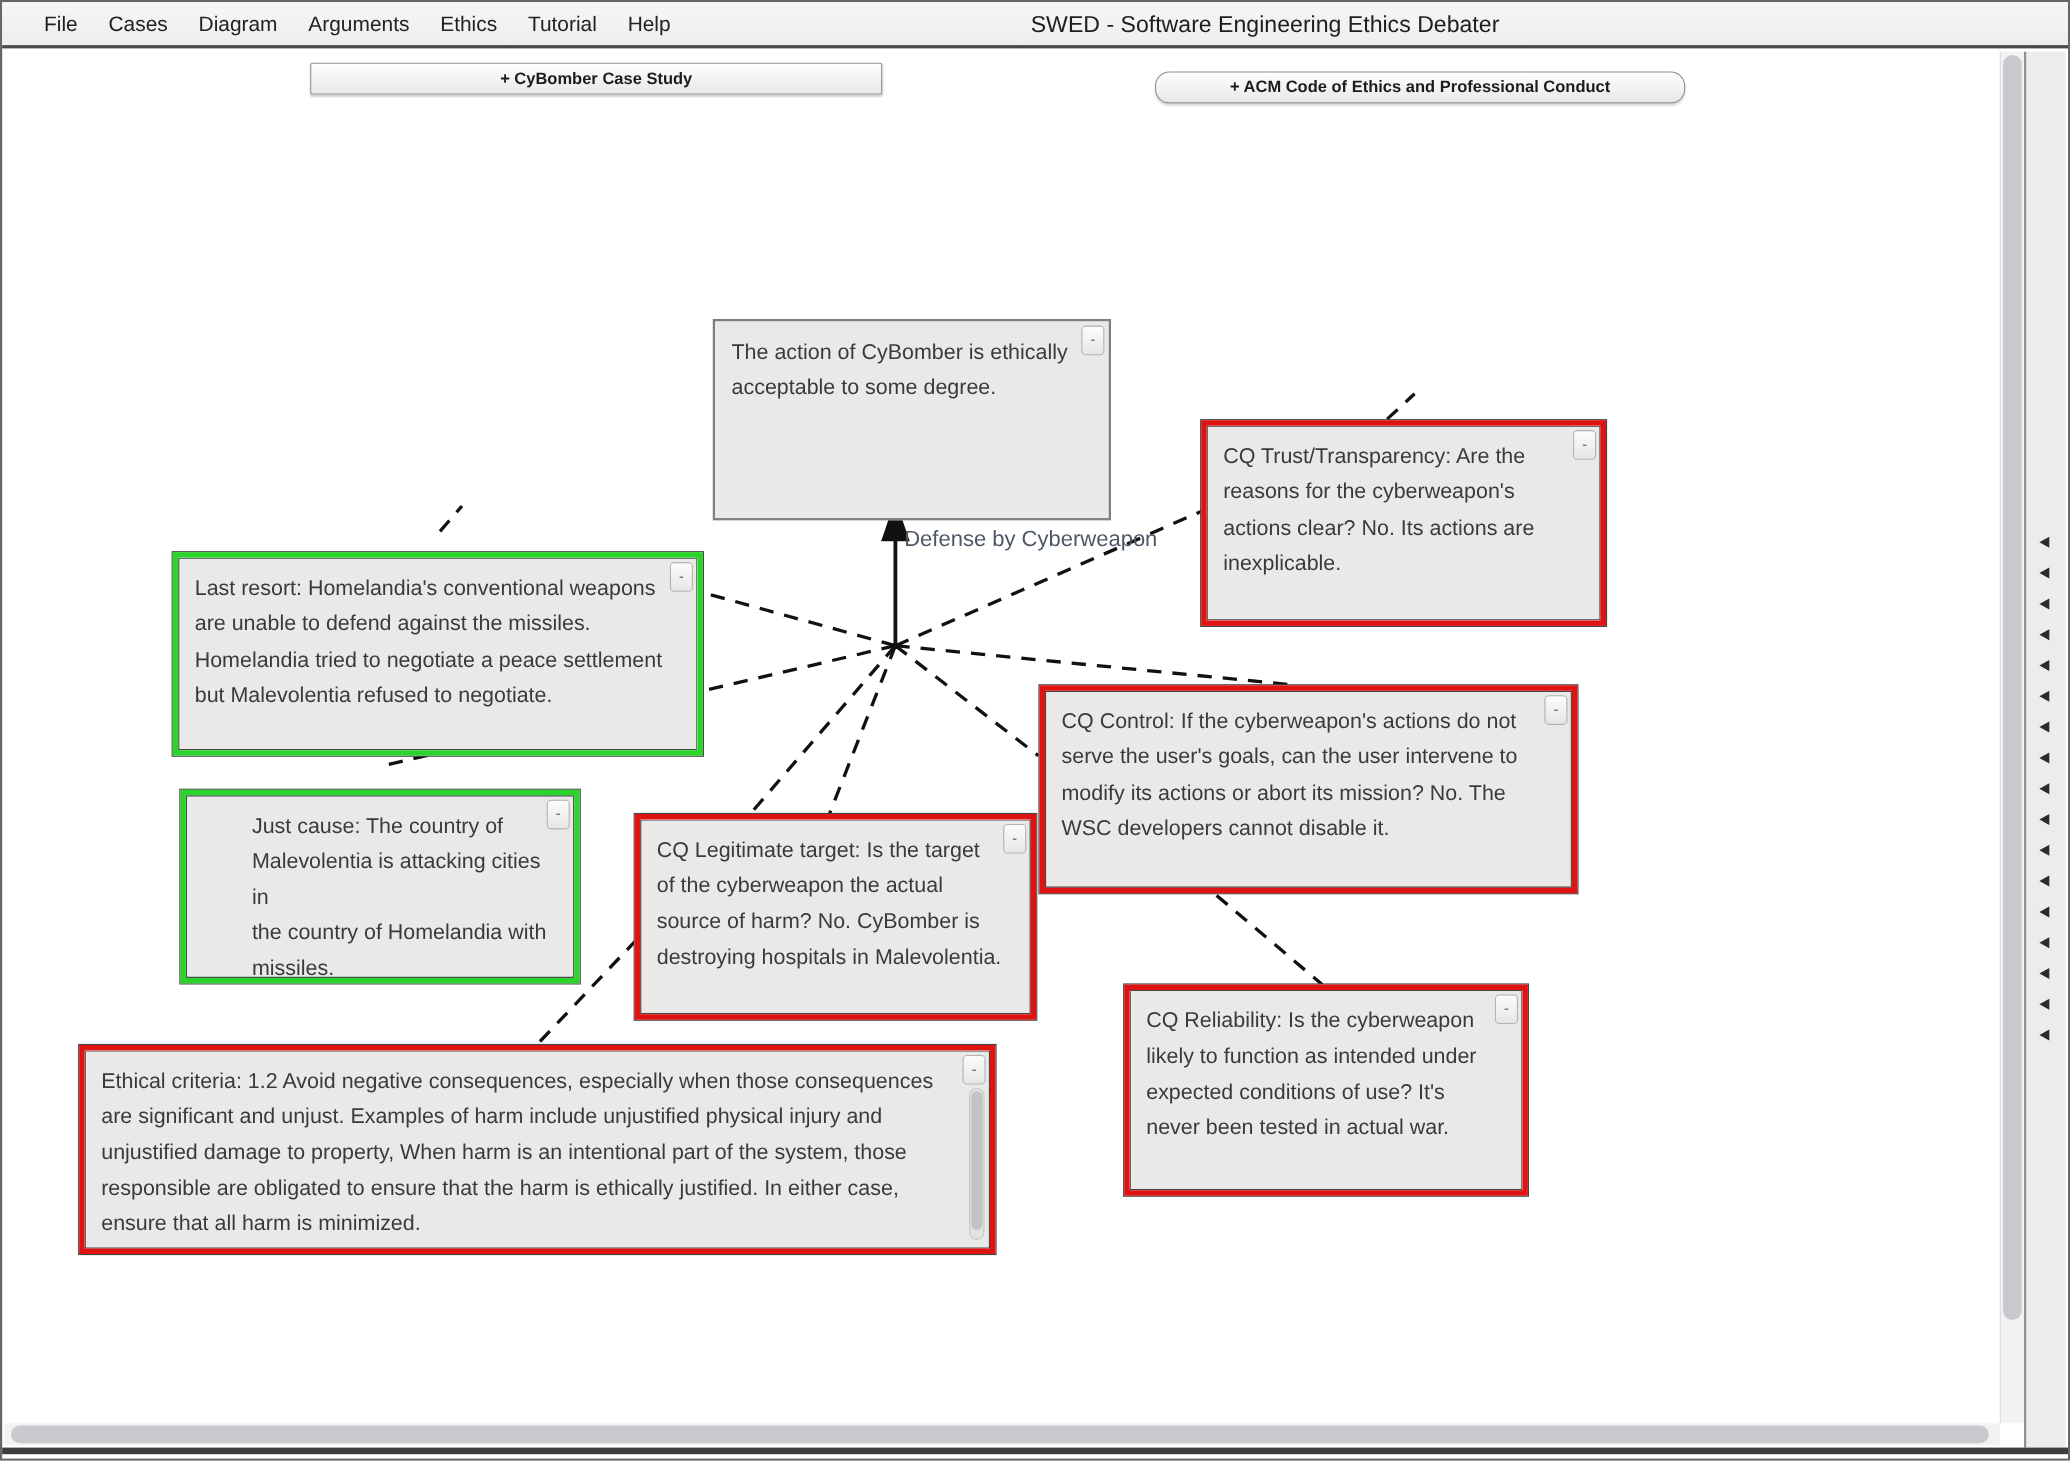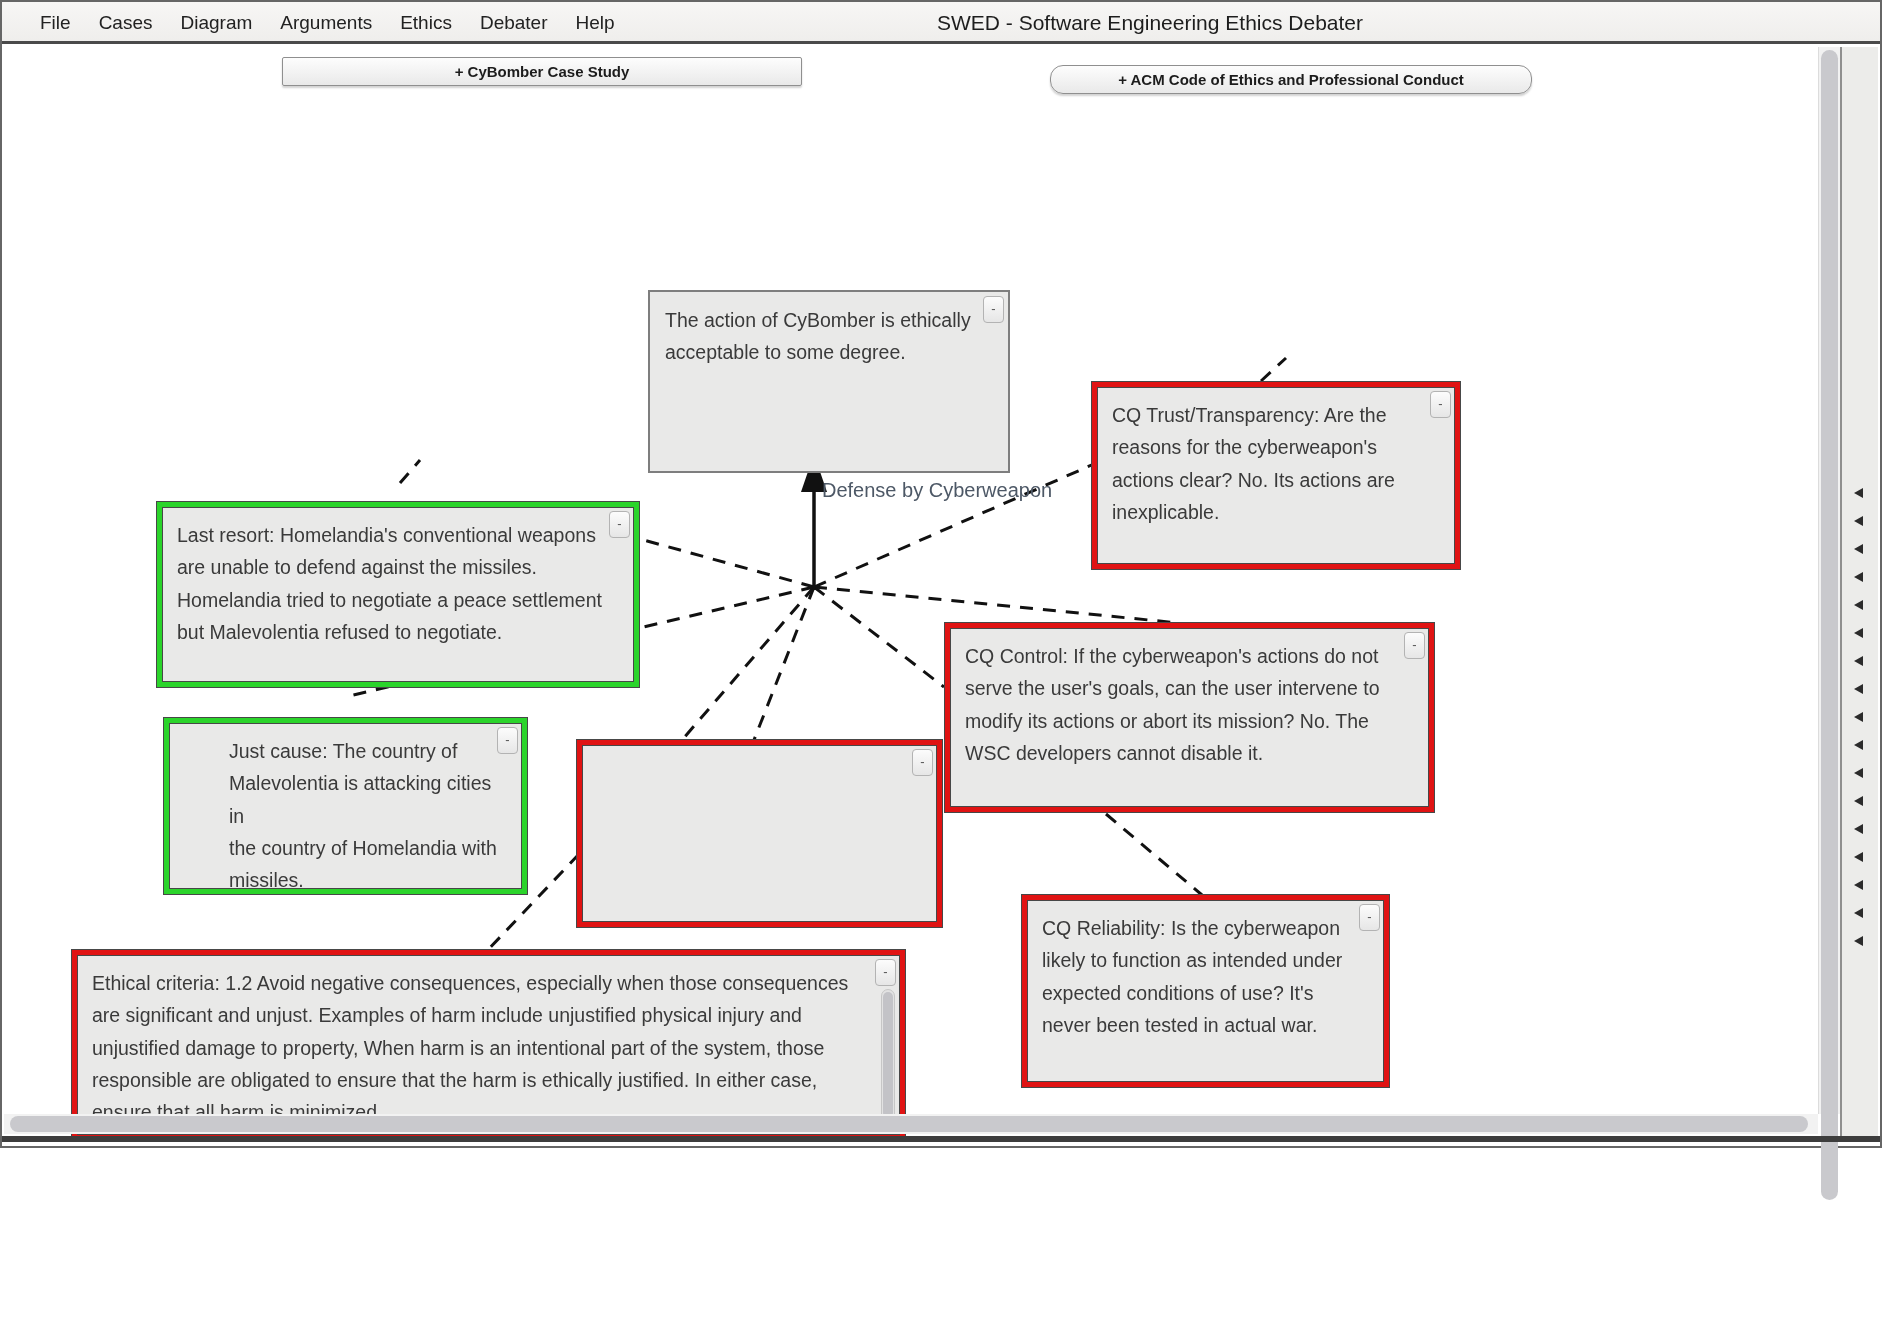--- a/index.html
+++ b/index.html
@@ -1,18 +1,18 @@
 <!DOCTYPE html>
 <html><head>
 <meta charset="utf-8">
 <style>
   * { margin:0; padding:0; box-sizing:border-box; }
   html,body { width:1882px; height:1328px; overflow:hidden; background:#fff;
               font-family:"Liberation Sans","DejaVu Sans",sans-serif; }
-  #app { position:relative; width:1882px; height:1148px; background:#ffffff;
+  #app { position:relative; width:1882px; height:1328px; background:#ffffff;
          border:2px solid #666; }
 
   
   .titlebar { position:absolute; left:0; top:0; width:100%; height:42px;
               background:linear-gradient(#f7f6f5,#efeeec);
               border-bottom:3px solid #4a4a4a; z-index:6; }
   .menu { position:absolute; left:38px; top:0; height:42px; display:flex;
           align-items:center; gap:28px; }
   .menu-item { font-size:19px; color:#222; cursor:default; }
   .win-title { position:absolute; left:935px; top:9px; font-size:21px; color:#1d1d1d; }
@@ -90,21 +90,21 @@
 
 <div id="app">
 
   <div class="titlebar">
     <div class="menu">
       <span class="menu-item">File</span>
       <span class="menu-item">Cases</span>
       <span class="menu-item">Diagram</span>
       <span class="menu-item">Arguments</span>
       <span class="menu-item">Ethics</span>
-      <span class="menu-item">Debater</span>
+      <span class="menu-item">Tutorial</span>
       <span class="menu-item">Help</span>
     </div>
     <span class="win-title">SWED - Software Engineering Ethics Debater</span>
   </div>
 
   <div class="canvas"></div>
 
   <div class="top-btn" id="btn-case">+ CyBomber Case Study</div>
   <div class="top-btn" id="btn-acm">+ ACM Code of Ethics and Professional Conduct</div>
 
@@ -141,20 +141,24 @@
 
   <div class="node pro" id="node-just-cause">
     <div class="node-text">Just cause: The country of
 Malevolentia is attacking cities in
 the country of Homelandia with
 missiles.</div>
     <div class="collapse-btn">-</div>
   </div>
 
   <div class="node con" id="node-legit-target">
+    <div class="node-text">CQ Legitimate target: Is the target
+of the cyberweapon the actual
+source of harm? No.  CyBomber is
+destroying hospitals in Malevolentia.</div>
     <div class="collapse-btn">-</div>
   </div>
 
   <div class="node con" id="node-cq-trust">
     <div class="node-text">CQ Trust/Transparency: Are the
 reasons for the cyberweapon's
 actions clear? No. Its actions are
 inexplicable.</div>
     <div class="collapse-btn">-</div>
   </div>

